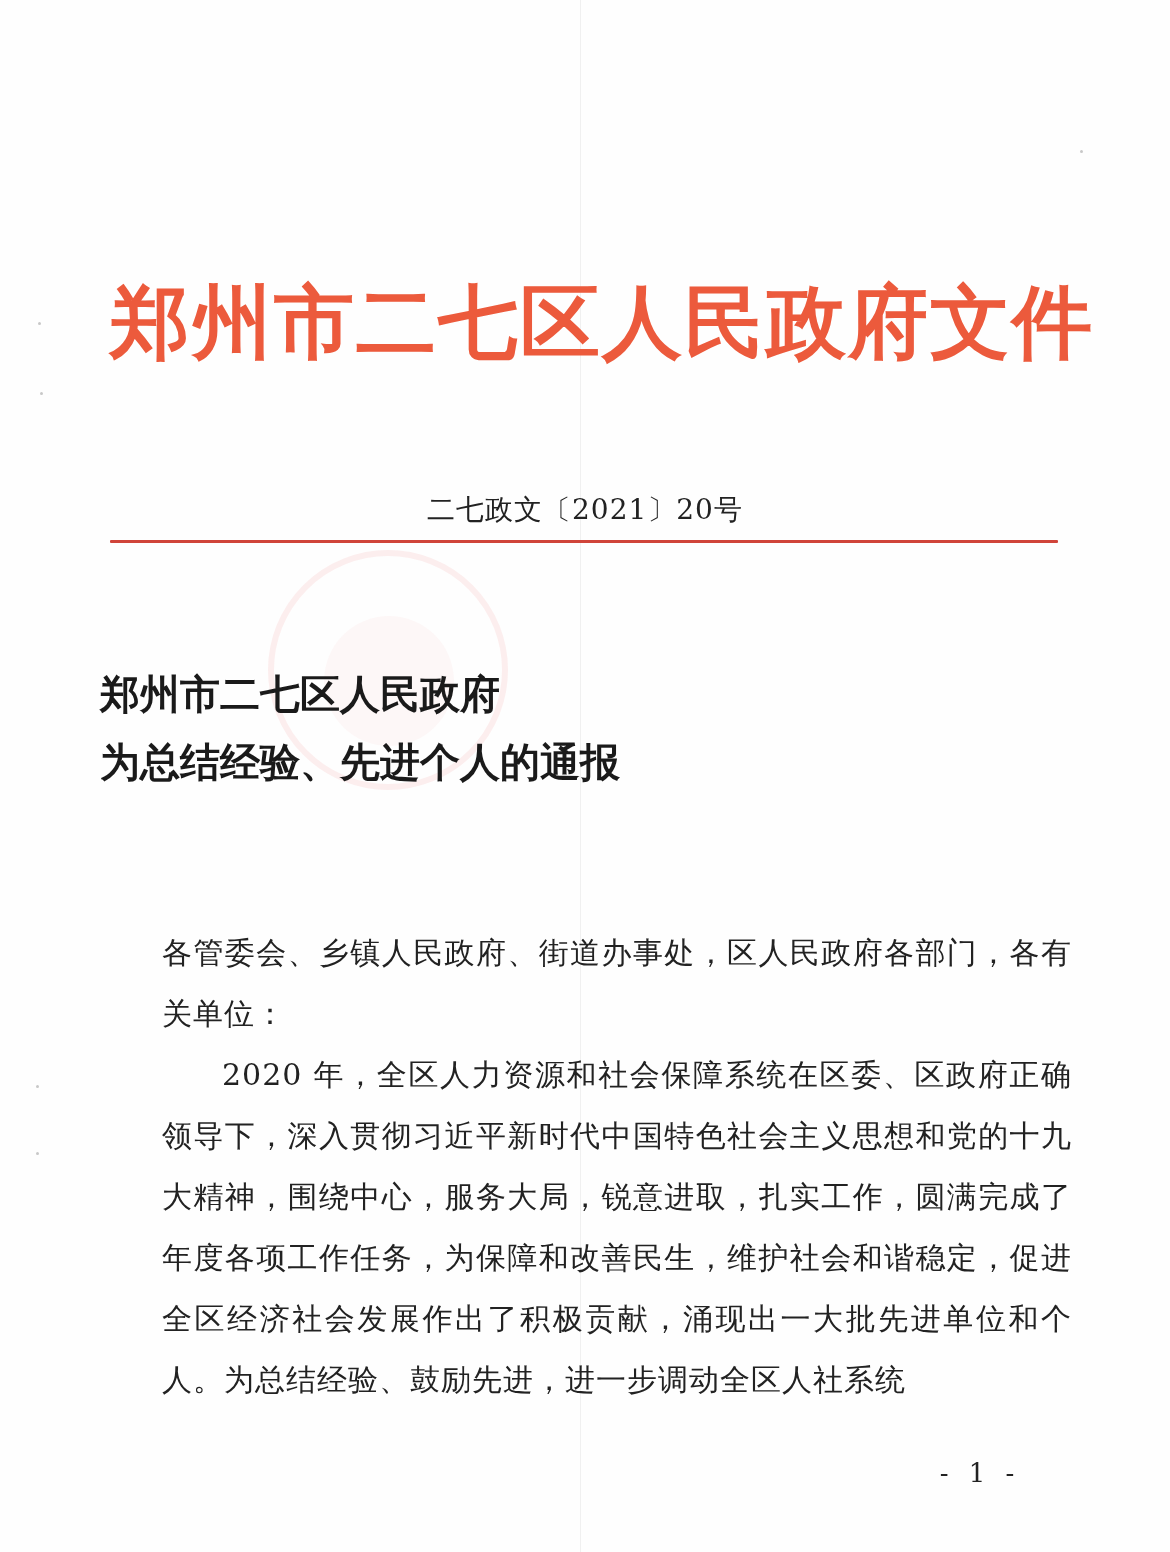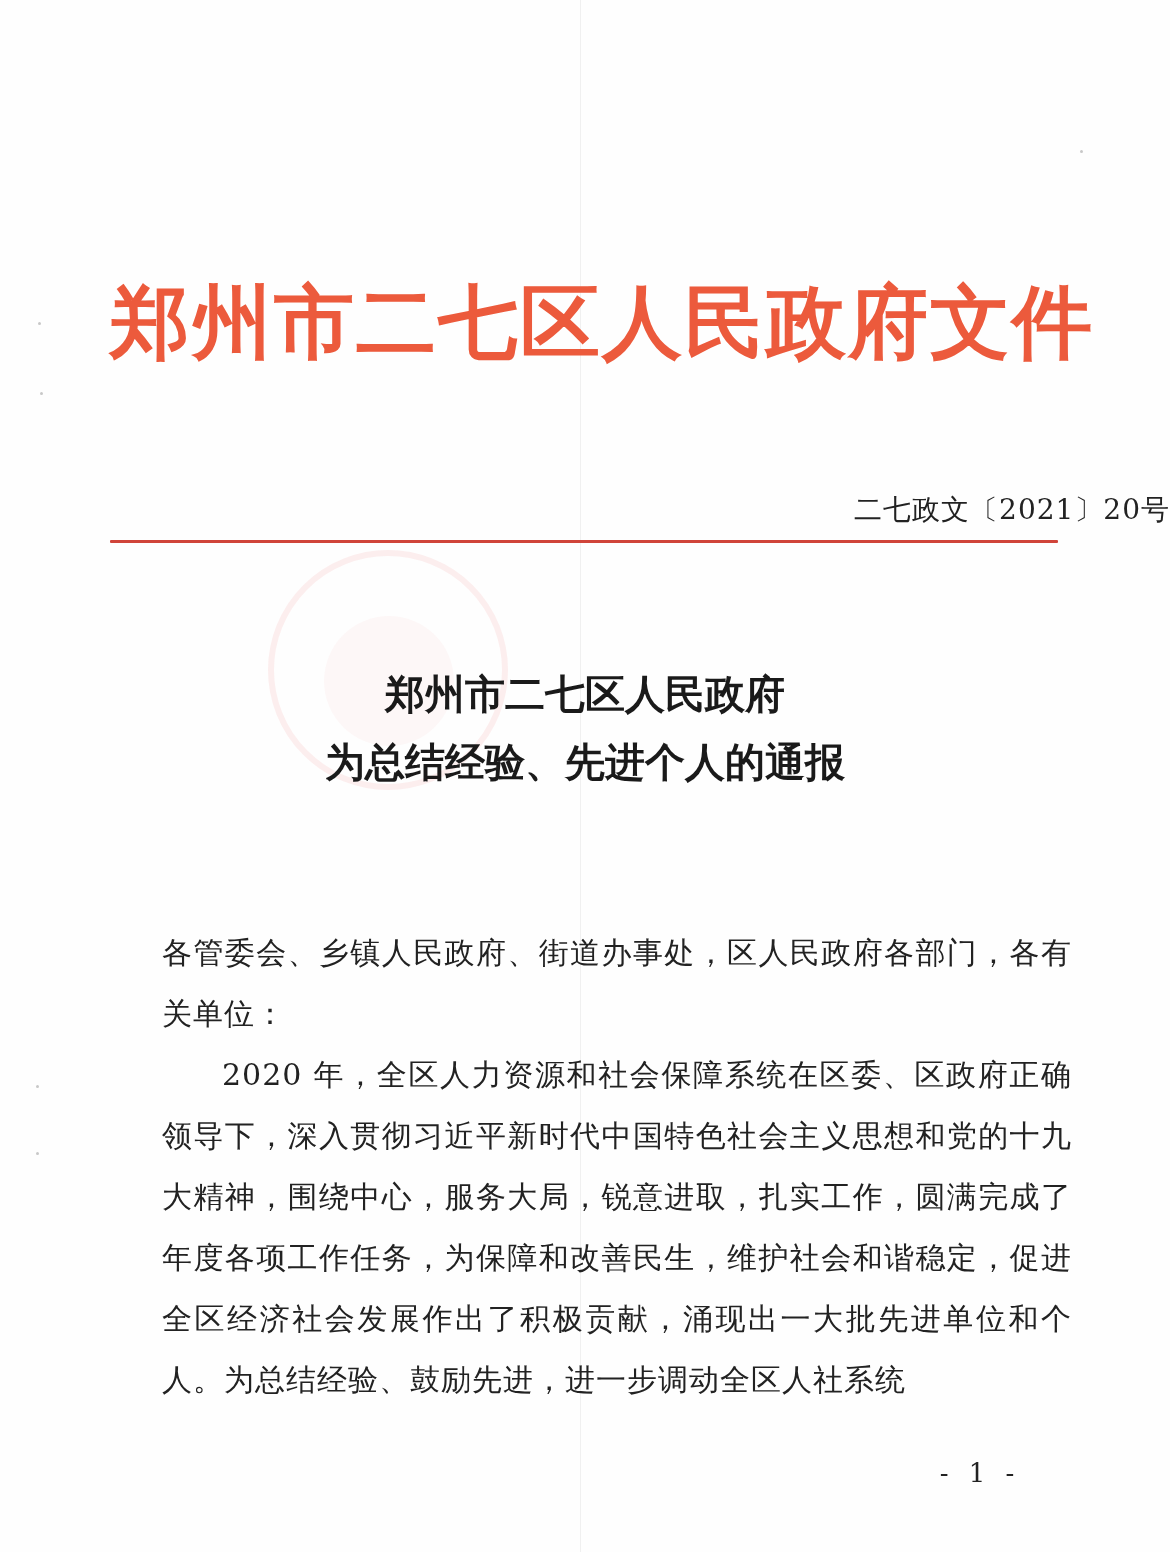--- a/index.html
+++ b/index.html
@@ -43,21 +43,21 @@
       font-weight: bold;
       color: #ec5a3c;
       letter-spacing: 2px;
       line-height: 120px;
       white-space: nowrap;
     }
     .docno {
       position: absolute;
       left: 0; top: 490px;
       width: 1170px;
-      text-align: right;
+      text-align: center;
       font-size: 28px;
       line-height: 40px;
       color: #222;
       letter-spacing: 1px;
     }
     .red-rule {
       position: absolute;
       left: 110px; top: 540px;
       width: 948px; height: 3px;
       background: #d0443a;
@@ -75,21 +75,20 @@
       position: absolute;
       left: 50px; top: 60px;
       width: 130px; height: 130px;
       border-radius: 50%;
       background: rgba(236,140,140,0.06);
     }
     .title {
       position: absolute;
       left: 100px; top: 660px;
       width: 970px;
-      text-align: center;
       font-size: 40px;
       font-weight: bold;
       line-height: 68px;
       color: #1a1a1a;
     }
     .title div { white-space: nowrap; }
     .body-text {
       position: absolute;
       left: 132px; top: 922px;
       width: 910px;

